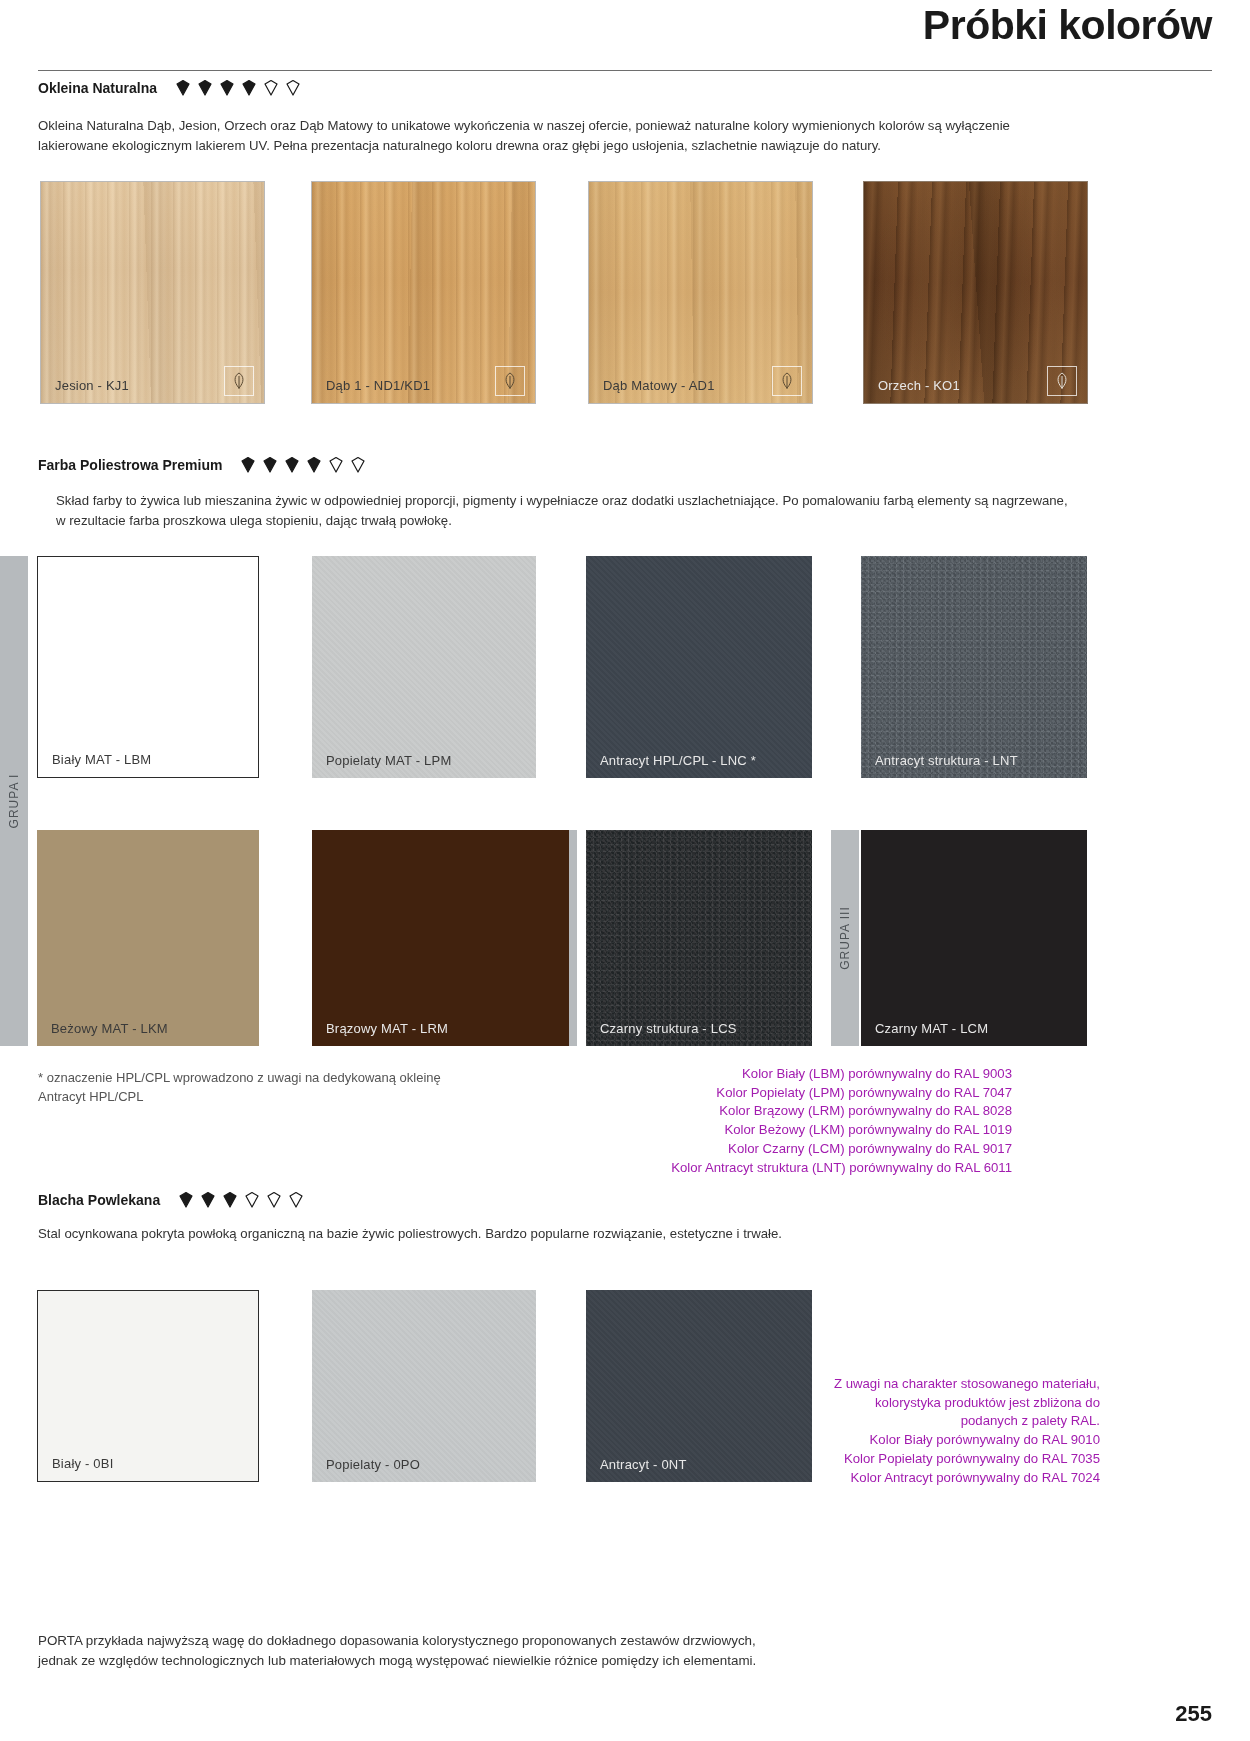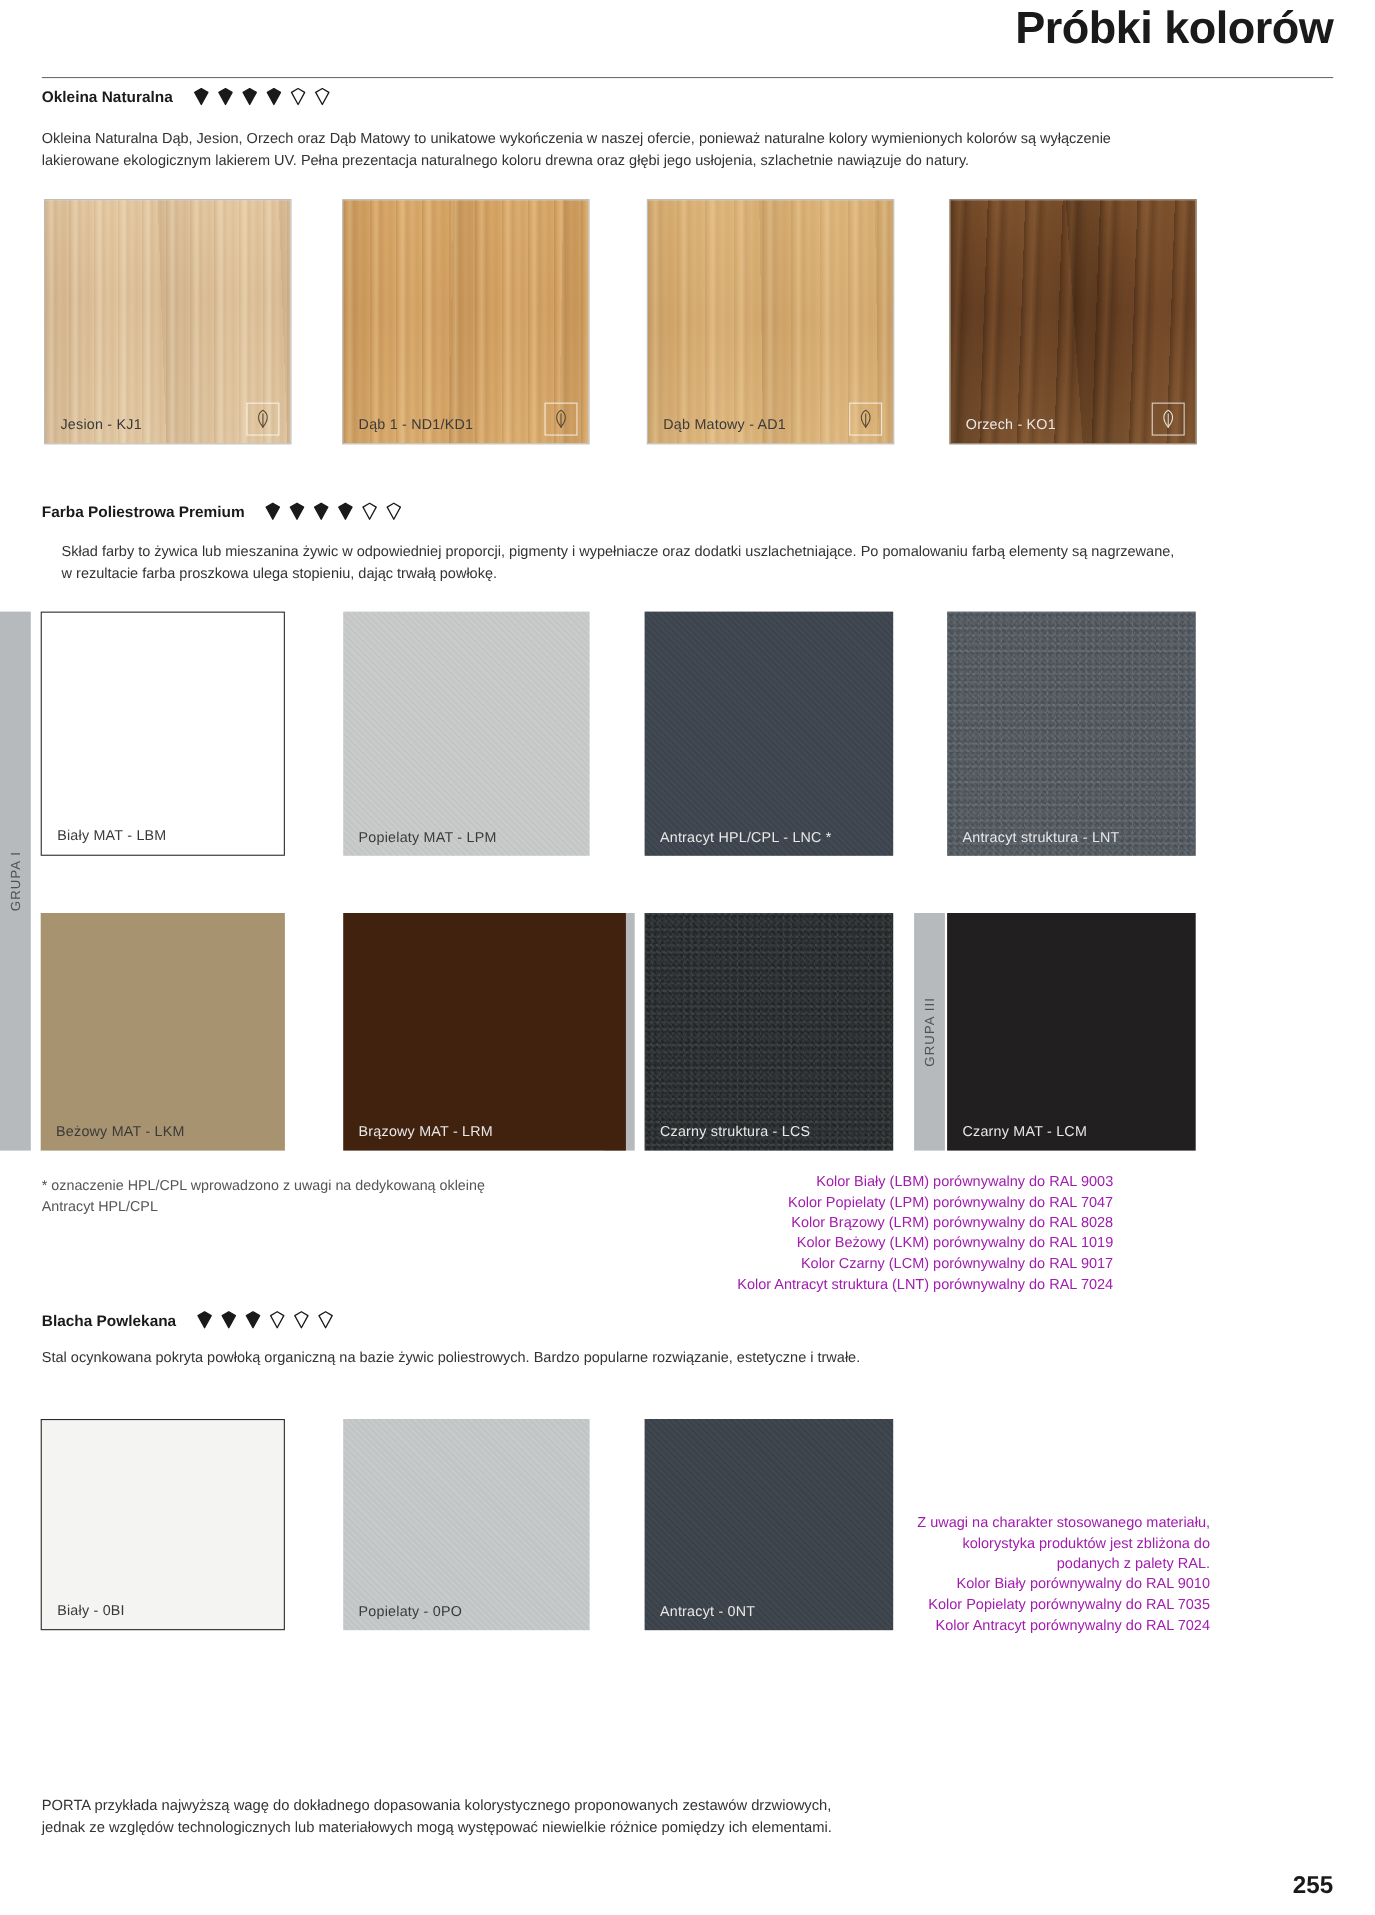--- a/index.html
+++ b/index.html
@@ -311,21 +311,21 @@
 
   <div class="note" style="left:38px; top:1069px; width:470px;">* oznaczenie HPL/CPL wprowadzono z uwagi na dedykowaną okleinę
    Antracyt HPL/CPL</div>
 
   <div class="ral-list" id="ral-list-farba" style="left:552px; top:1065px; width:460px;">
       <div>Kolor Biały (LBM) porównywalny do RAL 9003</div>
       <div>Kolor Popielaty (LPM) porównywalny do RAL 7047</div>
       <div>Kolor Brązowy (LRM) porównywalny do RAL 8028</div>
       <div>Kolor Beżowy (LKM) porównywalny do RAL 1019</div>
       <div>Kolor Czarny (LCM) porównywalny do RAL 9017</div>
-      <div>Kolor Antracyt struktura (LNT) porównywalny do RAL 7024</div>
+      <div>Kolor Antracyt struktura (LNT) porównywalny do RAL 6011</div>
     </div>
 
   <div class="sec-head" style="left:38px; top:1190px;">
     <span>Blacha Powlekana</span>
     <span class="rating" id="rating-blacha">
         <span>
           <svg width="20" height="20" viewBox="0 0 20 20">
             <path d="M4 6 L10 2.5 L16 6 L10 17 Z" fill="#1a1a1a" stroke="#1a1a1a" stroke-width="1.2" stroke-linejoin="round"></path>
           </svg>
         </span>

